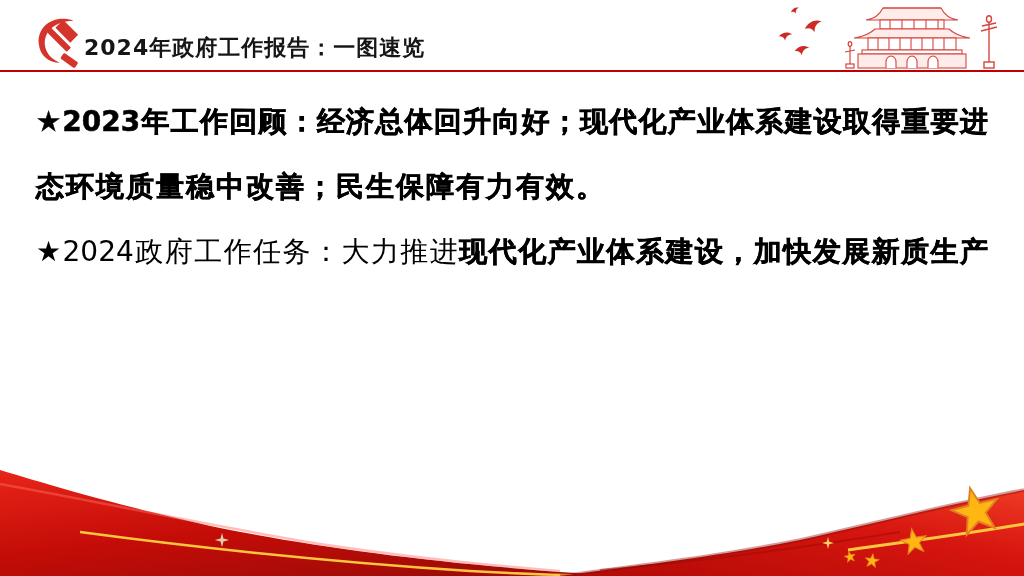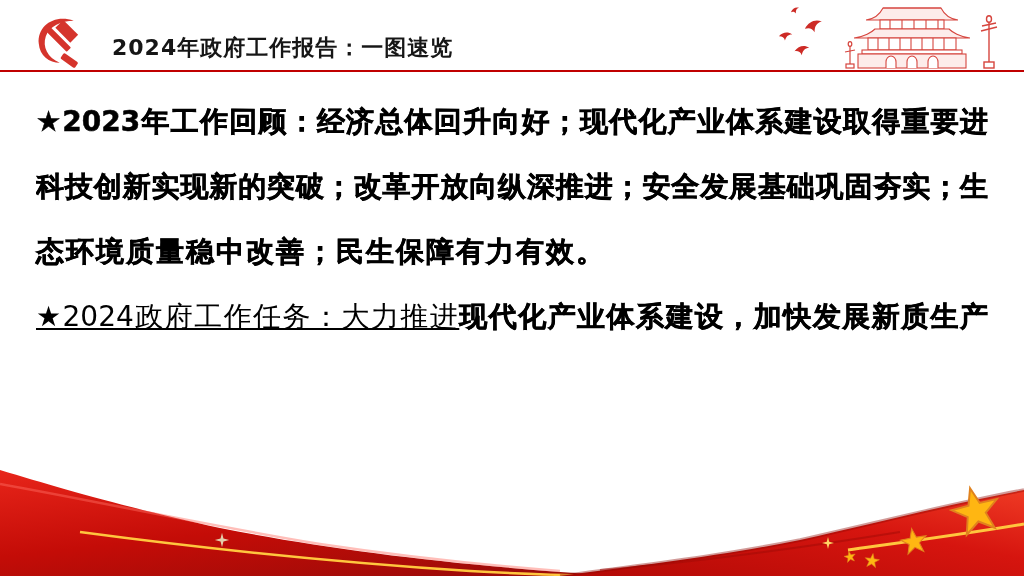--- a/index.html
+++ b/index.html
@@ -6,21 +6,21 @@
   body{
     width:1024px;height:576px;position:relative;overflow:hidden;
     background:#ffffff;
     font-family:"DejaVu Sans",sans-serif;
   }
   .slide{position:absolute;inset:0;}
 
   
   .emblem{position:absolute;left:26px;top:12px;width:64px;height:56px;}
   .title{
-    position:absolute;left:112px;top:33px;
+    position:absolute;left:84px;top:33px;
     font-size:22px;font-weight:700;color:var(--title-black,#161616);
     letter-spacing:1px;white-space:nowrap;
   }
   .redline{
     position:absolute;top:70px;left:0;width:1024px;height:2px;
     background:var(--accent-red,#c00000);
   }
   .deco{position:absolute;left:762px;top:2px;width:250px;height:68px;}
 
   
@@ -30,21 +30,21 @@
     white-space:nowrap;
   }
   .bline.just{
     white-space:normal;
     text-align:justify;text-align-last:justify;
     -moz-text-align-last:justify;
     text-justify:inter-character;
     overflow:hidden;height:65px;
   }
   .seg-bold{font-weight:700;-webkit-text-stroke:0.5px #000;}
-  .seg-regular{font-weight:400;text-decoration:underline;}
+  .seg-regular{font-weight:400;}
   .lineleft{letter-spacing:2px;}
 
   
   .ribbon{position:absolute;left:0;bottom:0;width:1024px;height:132px;}
 </style>
 </head>
 <body>
 
 <div class="slide">
 
@@ -108,23 +108,20 @@
       <rect x="84" y="62" width="8" height="4"></rect>
     </g>
   </svg>
 
   <div class="redline"></div>
 
   <div class="content">
     <div class="bline just">
       <span class="seg-bold">★2023年工作回顾：经济总体回升向好；现代化产业体系建设取得重要进展；</span>
     </div>
-    <div class="bline just">
-      <span class="seg-bold">科技创新实现新的突破；改革开放向纵深推进；安全发展基础巩固夯实；生</span>
-    </div>
     <div class="bline lineleft">
       <span class="seg-bold">态环境质量稳中改善；民生保障有力有效。</span>
     </div>
     <div class="bline just">
       <span class="seg-regular">★2024政府工作任务：大力推进</span><span class="seg-bold">现代化产业体系建设，加快发展新质生产力；</span>
     </div>
   </div>
 
   <svg class="ribbon" viewBox="0 0 1024 132">
     <defs>

